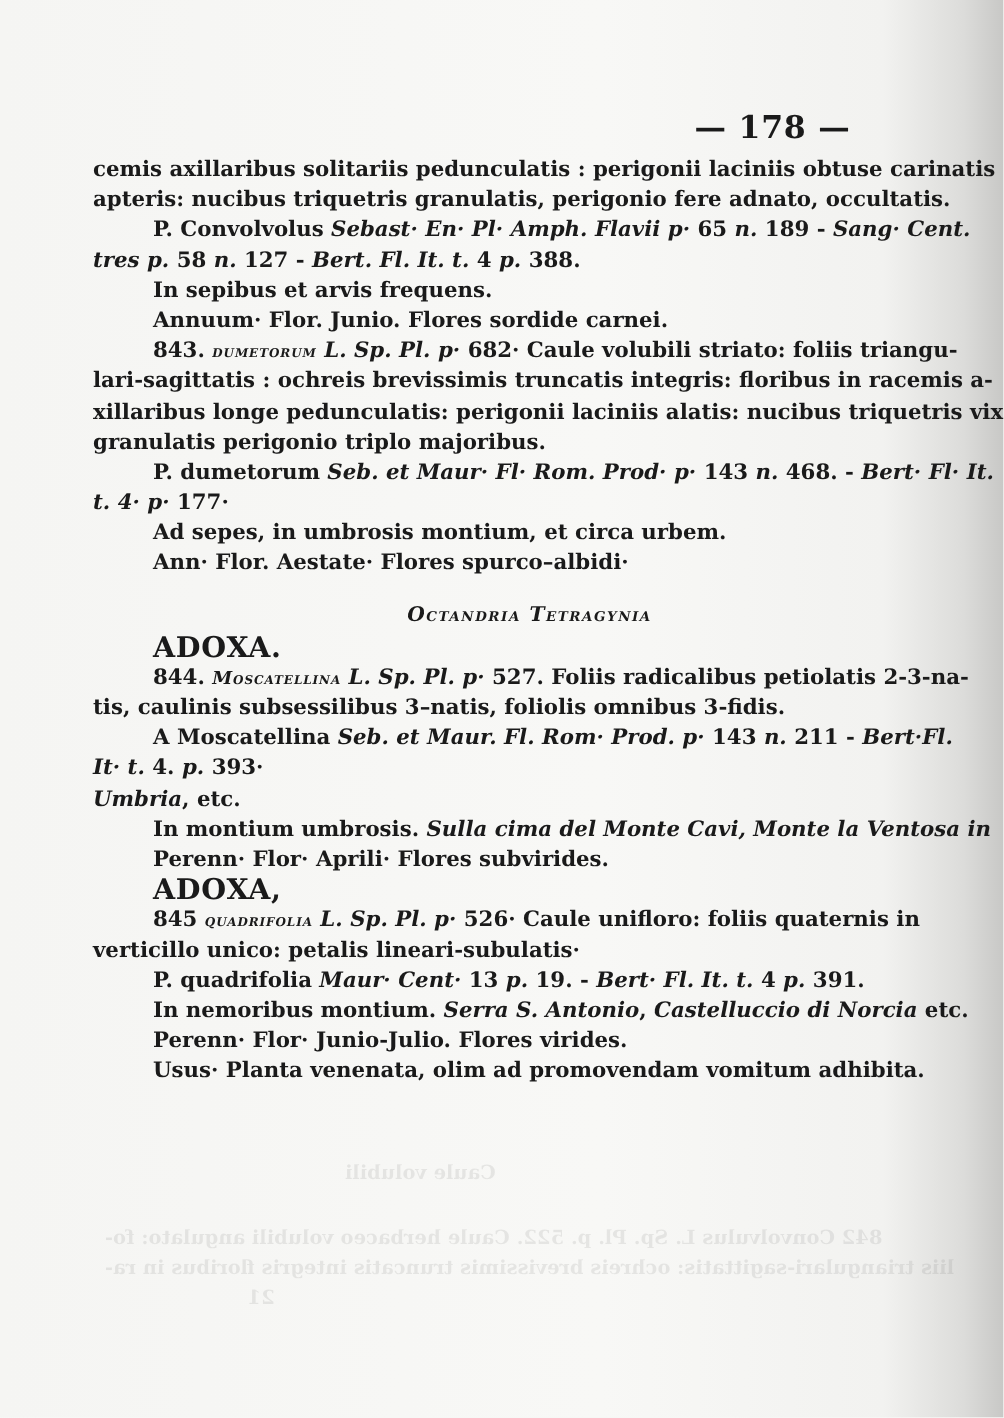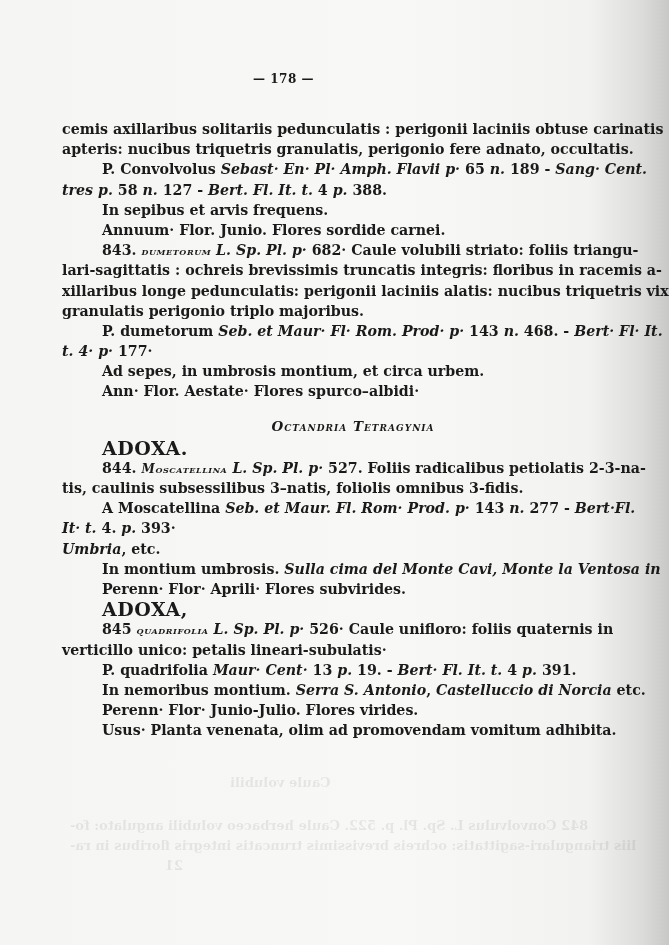--- a/index.html
+++ b/index.html
@@ -8,25 +8,25 @@
     background: #f7f7f5;
     position: relative;
     font-family: "DejaVu Serif", "Liberation Serif", serif;
     color: #1a1a1a;
   }
   .page {
     position: absolute; left: 0; top: 0; width: 669px; height: 945px;
     background: linear-gradient(to right, #f5f5f3 0%, #f8f8f6 60%, #f2f2f0 88%, #dcdcda 96%, #c8c8c6 100%);
   }
   .page-number {
-    position: absolute; top: 72px; left: 0; width: 567px; text-align: center;
-    font-size: 12px; font-weight: bold; letter-spacing: 0.5px;
+    position: absolute; top: 72px; left: 0; width: 567px; text-align: right;
+    font-size: 21px; font-weight: bold; letter-spacing: 0.5px;
   }
   .text-block {
-    position: absolute; left: 62px; top: 119px; width: 542px;
+    position: absolute; left: 62px; top: 103px; width: 542px;
     font-size: 14.2px; line-height: 20.2px; font-weight: bold;
   }
   .line { white-space: nowrap; display: block; height: 20.2px; text-align: justify; text-align-last: justify; }
   .line.last { text-align-last: left; }
   .ind { padding-left: 40px; }
   .it { font-style: italic; }
   .sc { font-variant: small-caps; font-style: italic; font-size: 12px; letter-spacing: 0.6px; }
   .heading {
     text-align: center; font-style: italic; font-variant: small-caps; font-size: 13.5px; letter-spacing: 1px;
     display: block; height: 22px; margin-top: 14px; padding-left: 40px;
@@ -58,21 +58,21 @@
         <span class="line ind"><span>P. dumetorum  </span><span class="it">Seb. et Maur· Fl· Rom. Prod· p· </span><span>143 </span><span class="it">n. </span><span>468. - </span><span class="it">Bert· Fl· It.</span></span>
         <span class="line last"><span class="it">t. 4· p· </span><span>177·</span></span>
         <span class="line ind last"><span>Ad sepes, in umbrosis montium, et circa urbem.</span></span>
         <span class="line ind last"><span>Ann· Flor. Aestate· Flores spurco–albidi·</span></span>
       </div>
     <div class="heading">Octandria Tetragynia</div>
     <div id="block2">
         <span class="line ind last genus"><span>ADOXA.</span></span>
         <span class="line ind"><span>844. </span><span class="sc">Moscatellina</span><span class="it"> L. Sp. Pl. p· </span><span>527. Foliis radicalibus petiolatis 2-3-na-</span></span>
         <span class="line last"><span>tis, caulinis subsessilibus 3–natis, foliolis omnibus 3-fidis.</span></span>
-        <span class="line ind"><span>A Moscatellina </span><span class="it">Seb. et Maur. Fl. Rom· Prod. p· </span><span>143 </span><span class="it">n. </span><span>277 - </span><span class="it">Bert·Fl.</span></span>
+        <span class="line ind"><span>A Moscatellina </span><span class="it">Seb. et Maur. Fl. Rom· Prod. p· </span><span>143 </span><span class="it">n. </span><span>211 - </span><span class="it">Bert·Fl.</span></span>
         <span class="line last"><span class="it">It· t. </span><span>4. </span><span class="it">p. </span><span>393·</span></span>
         <span class="line last"><span class="it">Umbria</span><span>, etc.</span></span>
         <span class="line ind"><span>In montium umbrosis. </span><span class="it">Sulla cima del Monte Cavi, Monte la Ventosa in</span></span>
         <span class="line ind last"><span>Perenn· Flor· Aprili· Flores subvirides.</span></span>
         <span class="line ind last genus"><span>ADOXA,</span></span>
         <span class="line ind"><span>845 </span><span class="sc">quadrifolia</span><span class="it"> L. Sp. Pl. p· </span><span>526· Caule unifloro:  foliis quaternis in</span></span>
         <span class="line last"><span>verticillo unico: petalis lineari-subulatis·</span></span>
         <span class="line ind last"><span>P. quadrifolia </span><span class="it">Maur· Cent· </span><span>13 </span><span class="it">p. </span><span>19. - </span><span class="it">Bert· Fl. It. t. </span><span>4 </span><span class="it">p. </span><span>391.</span></span>
         <span class="line ind last"><span>In nemoribus montium. </span><span class="it">Serra S. Antonio</span><span>, </span><span class="it">Castelluccio di Norcia</span><span> etc.</span></span>
         <span class="line ind last"><span>Perenn· Flor· Junio-Julio. Flores virides.</span></span>

